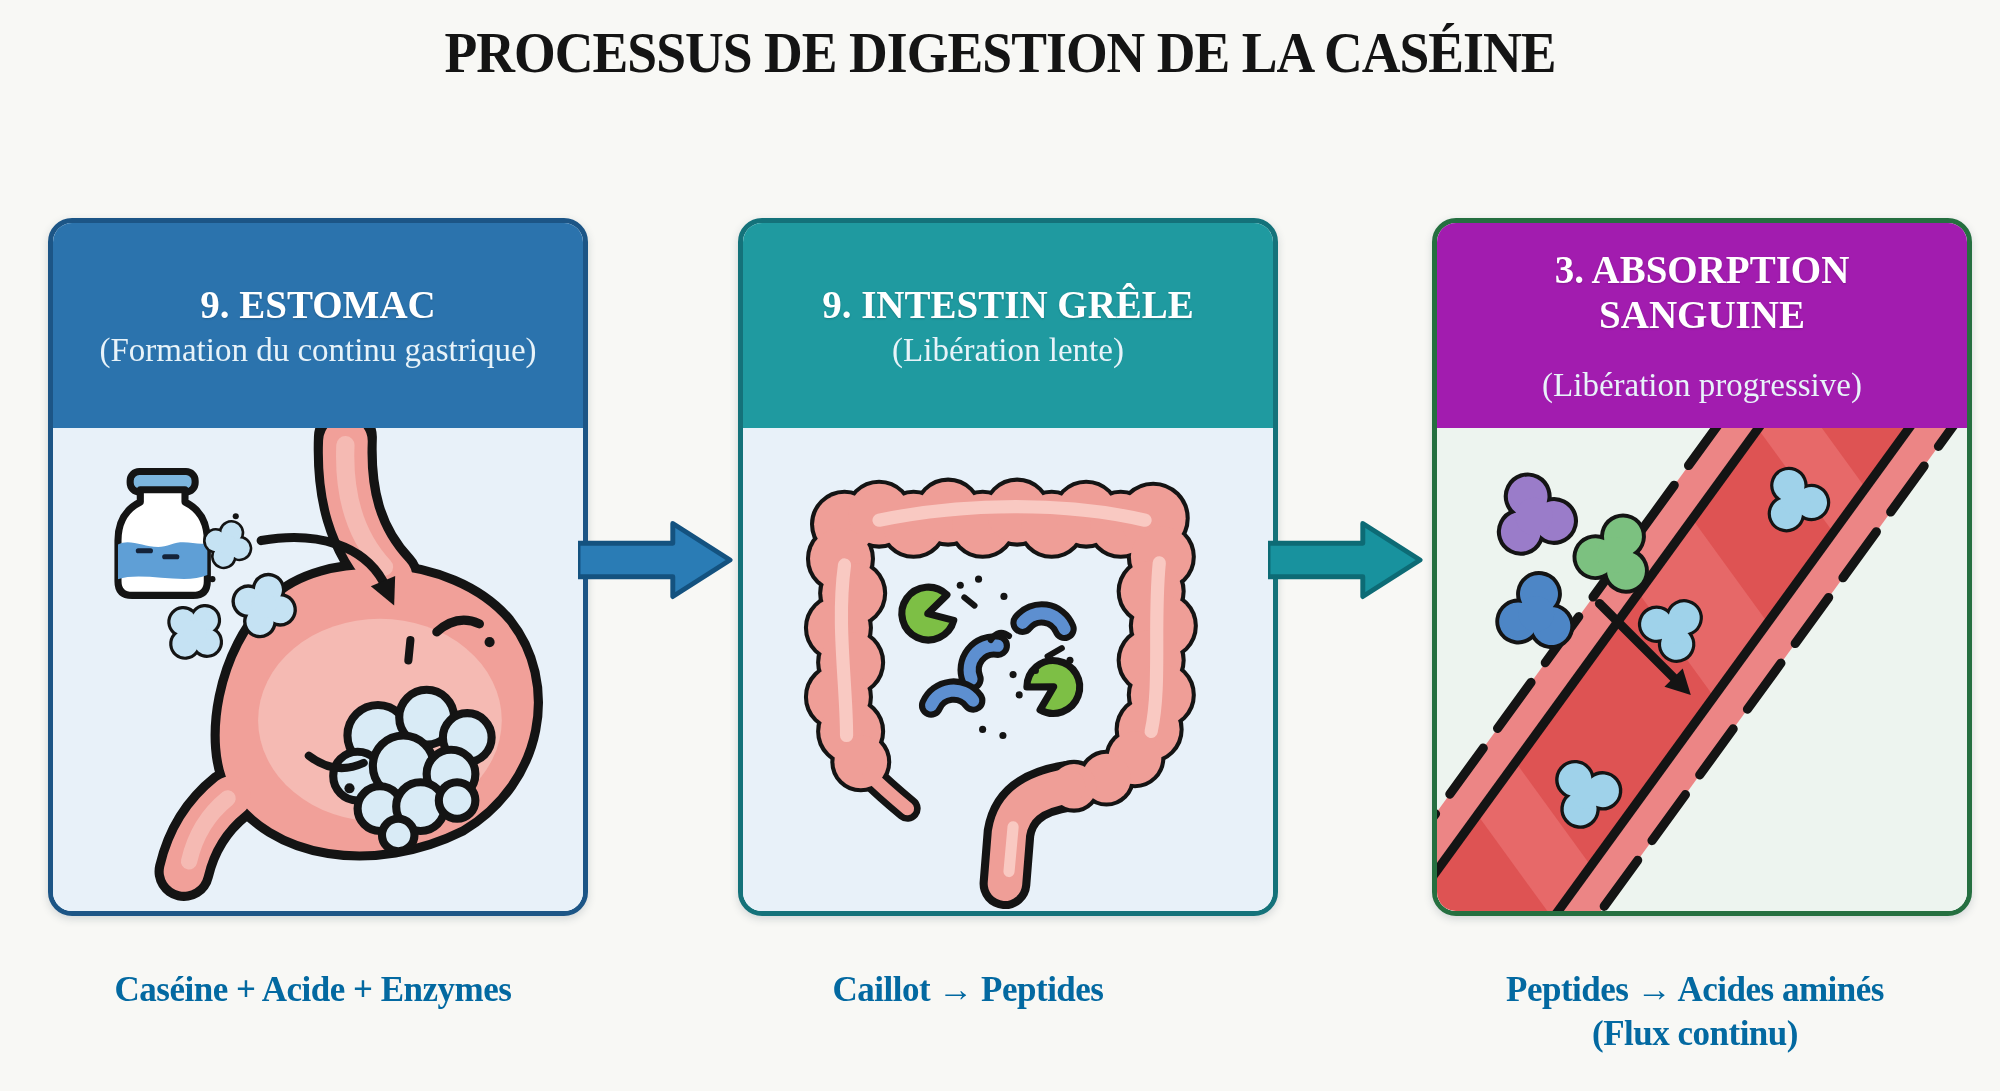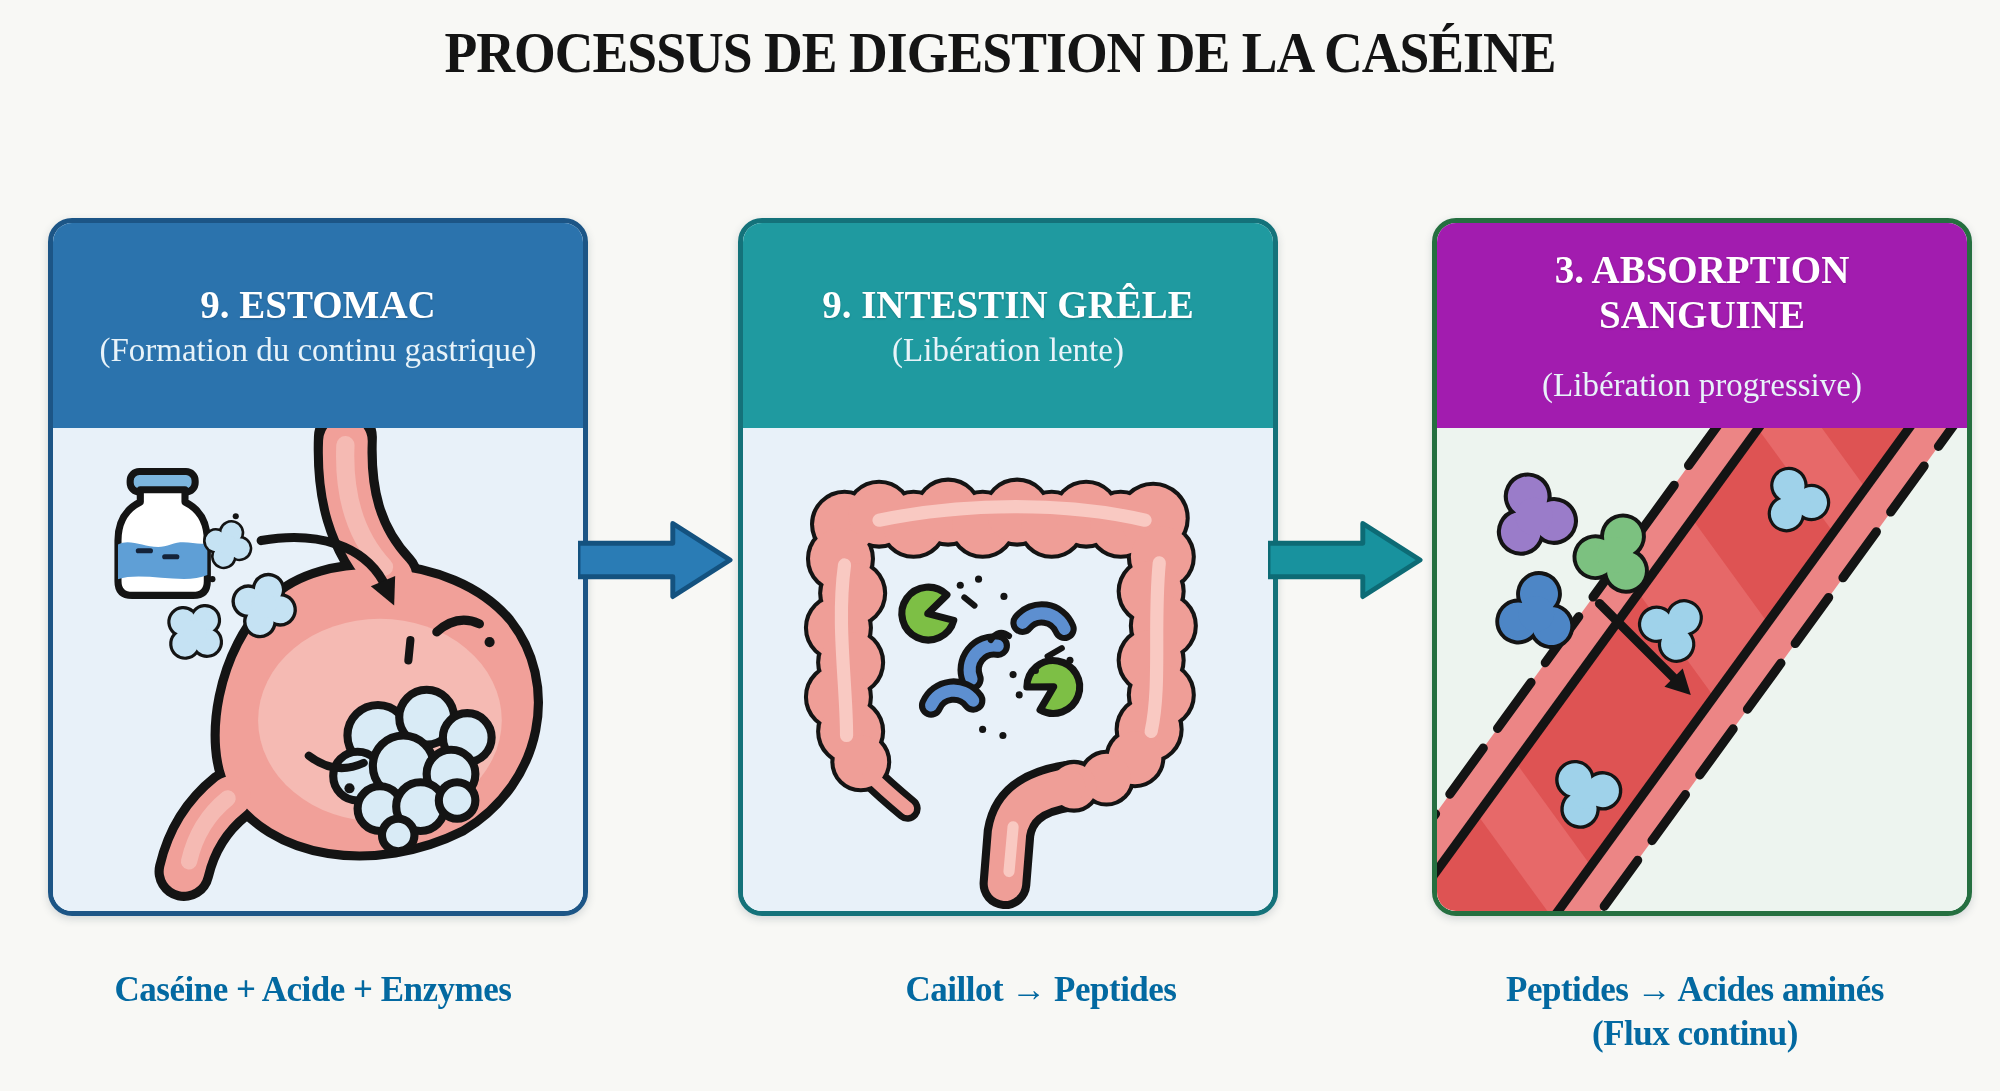--- a/index.html
+++ b/index.html
@@ -291,21 +291,21 @@
   <svg class="flow-arrow" style="left:578px" viewBox="0 0 160 84">
     <polygon points="0,25 96,25 96,5 154,42 96,79 96,59 0,59" fill="#2a7cb5" stroke="#14527f" stroke-width="5" stroke-linejoin="round"></polygon>
   </svg>
   <svg class="flow-arrow" style="left:1268px" viewBox="0 0 160 84">
     <polygon points="0,25 96,25 96,5 154,42 96,79 96,59 0,59" fill="#18929e" stroke="#0d6b75" stroke-width="5" stroke-linejoin="round"></polygon>
   </svg>
 
   <div class="caption" style="left:3px">
     <div>Caséine + Acide + Enzymes</div>
   </div>
-  <div class="caption" style="left:731px">
+  <div class="caption" style="left:658px">
     <div>Caillot → Peptides</div>
     <div></div>
   </div>
   <div class="caption" style="left:1385px">
     <div>Peptides → Acides aminés</div>
     <div>(Flux continu)</div>
   </div>
 
 </div>
 

